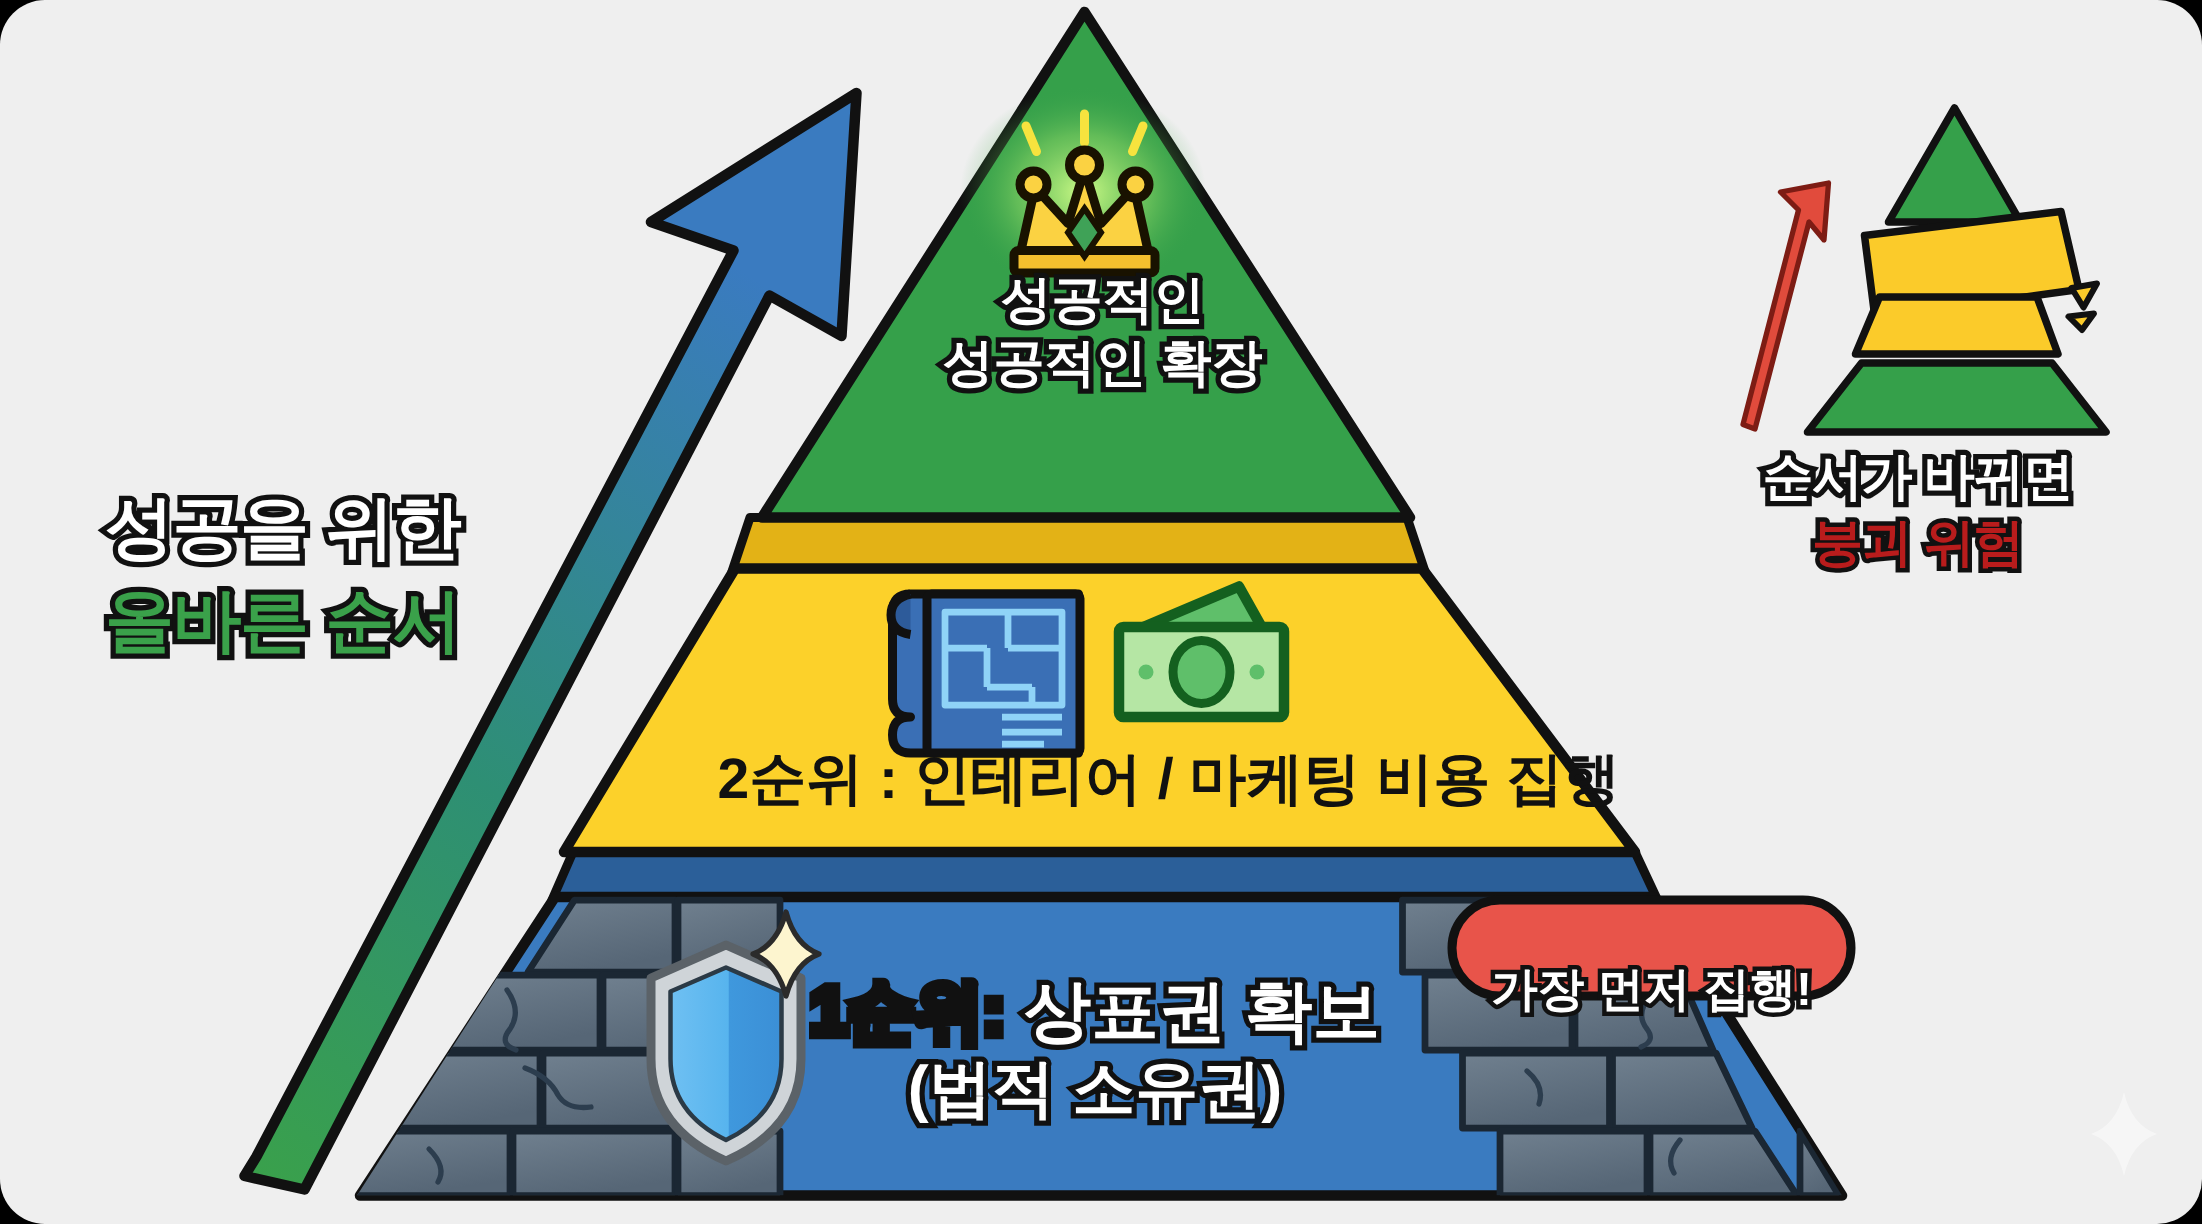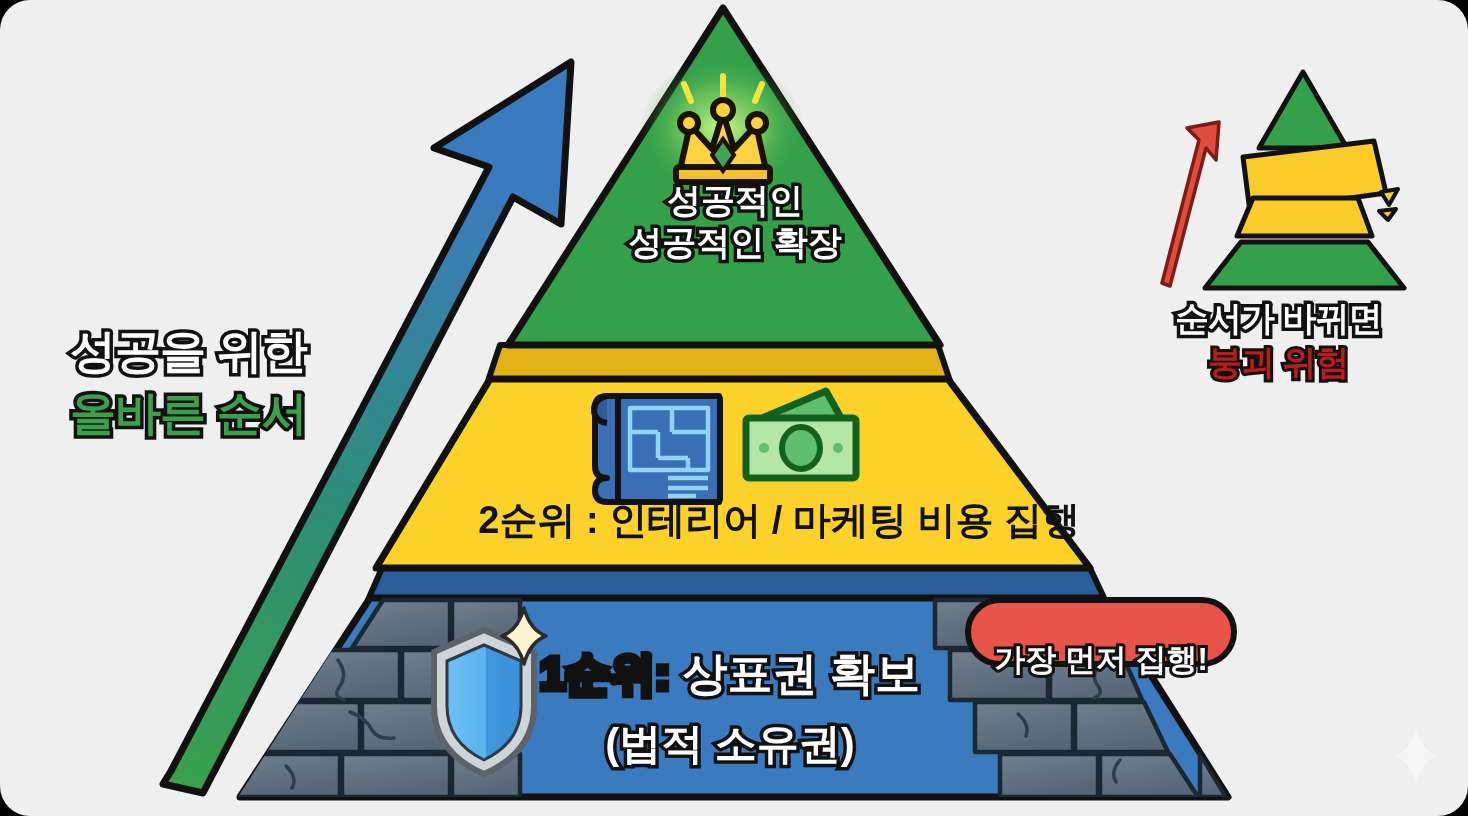--- a/index.html
+++ b/index.html
@@ -33,21 +33,21 @@
   #tier3-text{left:565px;top:182px;width:340px;text-align:center;font-size:34px;}
   #tier3-text span{display:block;margin-bottom:5px;}
 
   
   #tier2-text{left:370px;top:500px;width:710px;text-align:right;font-size:38px;
               color:#111;-webkit-text-stroke:0;}
 
   
   #tier1-text{left:470px;top:650px;width:520px;text-align:center;font-size:45px;}
   #tier1-text .l1{display:block;}
-  #tier1-text .l2{display:block;margin-top:22px;font-size:42px;}
+  #tier1-text .l2{display:block;margin-top:4px;font-size:42px;}
   #tier1-text .y{ -webkit-text-stroke:7px #111111;color:#1d4ed8;}
 
   
   #bubble-text{left:968px;top:643px;width:266px;text-align:center;font-size:31px;
                -webkit-text-stroke:6px #111111;}
 </style>
 </head>
 <body>
 
 <div id="canvas" style="background: rgb(239, 239, 239);">

